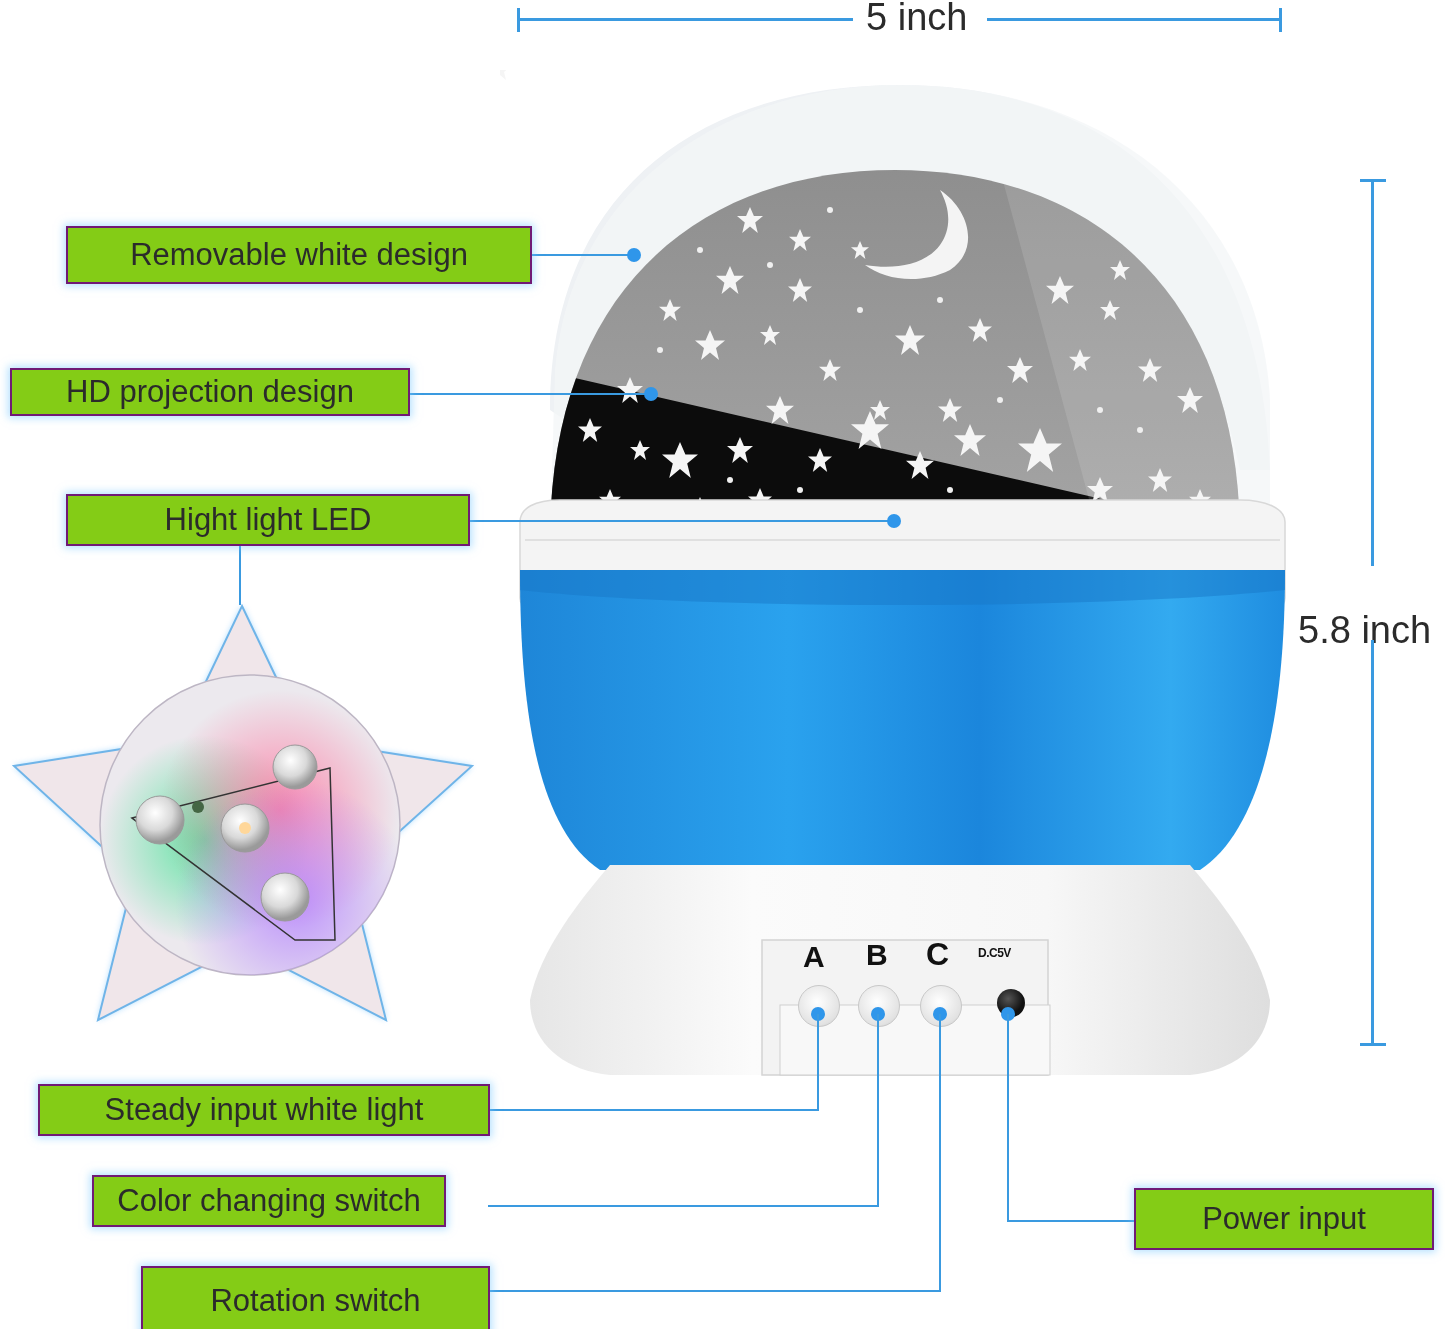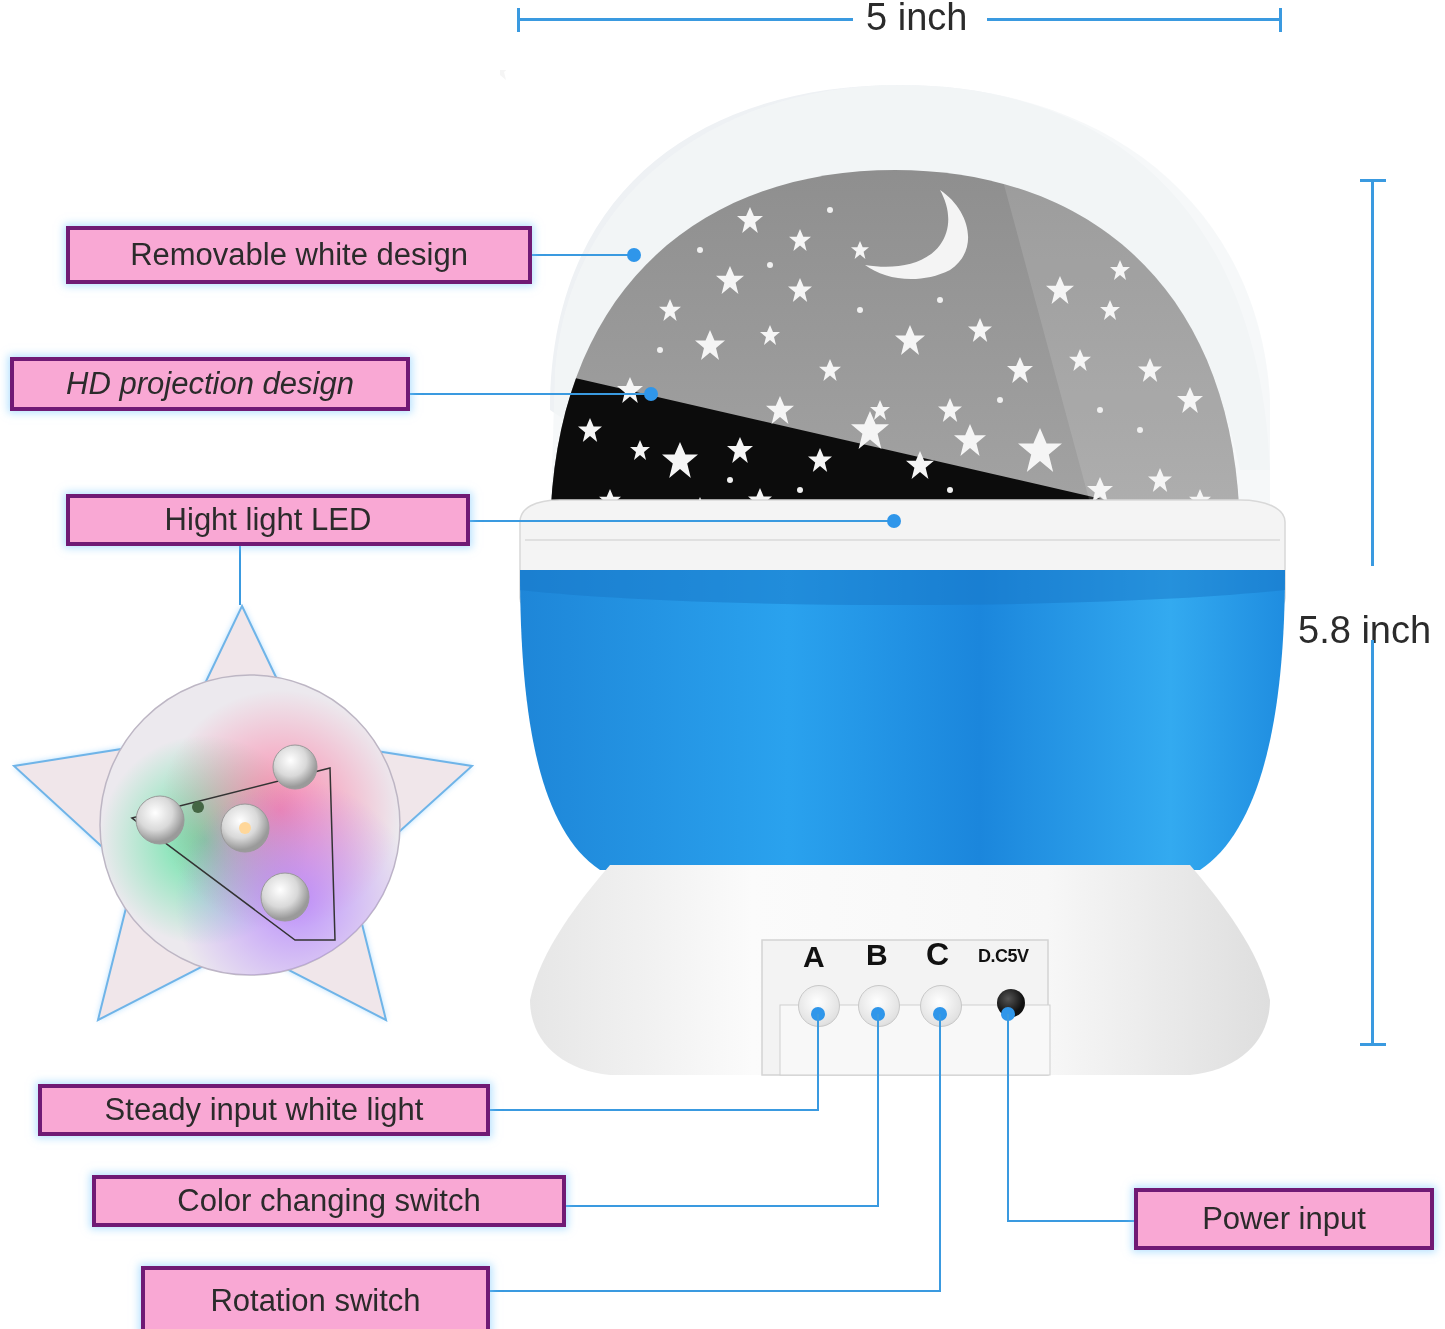--- a/index.html
+++ b/index.html
@@ -1,19 +1,19 @@
 <!DOCTYPE html>
 <html><head>
 <meta charset="utf-8">
 <style>
   html, body { margin:0; padding:0; background:#ffffff; }
   body { width:1445px; height:1329px; position:relative; overflow:hidden;
          font-family:"Liberation Sans", "DejaVu Sans", sans-serif; color:#2a2a2a; }
   .abs { position:absolute; }
-  .label-box { position:absolute; background:#f9a8d4; border:4px solid #701a75;
+  .label-box { position:absolute; background:#84cc16; border:2px solid #701a75;
                box-shadow:0 0 8px 2px rgba(120,200,255,0.55);
                display:flex; align-items:center; justify-content:center;
                font-size:31px; color:#2b2b2b; box-sizing:border-box; white-space:nowrap; }
   .hline { position:absolute; height:2px; background:#3a9ae0; }
   .vline { position:absolute; width:2px; background:#3a9ae0; }
   .dot { position:absolute; width:14px; height:14px; border-radius:50%; background:#2f96ea; margin:-7px 0 0 -7px; }
   .dim-text { position:absolute; font-size:38px; color:#2b2b2b; white-space:nowrap; }
   .dim-line { position:absolute; background:#3a9ae0; }
   svg { display:block; }
 </style>
@@ -148,21 +148,21 @@
     <path d="M110,795 L690,795 C720,830 760,880 770,930 C770,970 740,1000 690,1005 L110,1005 C60,1000 30,970 30,930 C40,880 80,830 110,795 Z" fill="url(#whiteBase)"></path>
 
     <path d="M262,870 L548,870 L548,1005 L262,1005 Z" fill="#f3f3f3" stroke="#d4d4d4" stroke-width="1.5"></path>
     <rect x="280" y="935" width="270" height="70" fill="#f8f8f8" stroke="#cfcfcf" stroke-width="1"></rect>
   </svg>
 </div>
 
 <div class="abs" style="left:803px;top:940px;font-size:30px;font-weight:bold;color:#111;">A</div>
 <div class="abs" style="left:866px;top:938px;font-size:30px;font-weight:bold;color:#111;">B</div>
 <div class="abs" style="left:926px;top:936px;font-size:32px;font-weight:bold;color:#111;">C</div>
-<div class="abs" style="left:978px;top:946px;font-size:18px;font-weight:bold;color:#111;letter-spacing:-0.5px;">D.C5V</div>
+<div class="abs" style="left:978px;top:946px;font-size:12px;font-weight:bold;color:#111;letter-spacing:-0.5px;">D.C5V</div>
 
 <div class="abs" style="left:798px;top:985px;width:40px;height:40px;border-radius:50%;background:radial-gradient(circle at 45% 40%,#ffffff,#e2e2e2 70%,#bdbdbd);border:1px solid #c8c8c8;"></div>
 <div class="abs" style="left:858px;top:985px;width:40px;height:40px;border-radius:50%;background:radial-gradient(circle at 45% 40%,#ffffff,#e2e2e2 70%,#bdbdbd);border:1px solid #c8c8c8;"></div>
 <div class="abs" style="left:920px;top:985px;width:40px;height:40px;border-radius:50%;background:radial-gradient(circle at 45% 40%,#ffffff,#e2e2e2 70%,#bdbdbd);border:1px solid #c8c8c8;"></div>
 <div class="abs" style="left:997px;top:989px;width:28px;height:28px;border-radius:50%;background:radial-gradient(circle at 40% 35%,#555,#111 60%);"></div>
 
 <div class="abs" style="left:10px;top:600px;width:470px;height:430px;">
   <svg width="470" height="430" viewBox="0 0 470 430">
     <defs>
       <radialGradient id="gGreen" cx="0.35" cy="0.55" r="0.35">
@@ -222,18 +222,18 @@
 
 <div class="dot" style="left:940px;top:1014px;"></div>
 <div class="vline" style="left:939px;top:1014px;height:278px;"></div>
 <div class="hline" style="left:488px;top:1290px;width:453px;"></div>
 
 <div class="dot" style="left:1008px;top:1014px;"></div>
 <div class="vline" style="left:1007px;top:1014px;height:208px;"></div>
 <div class="hline" style="left:1007px;top:1220px;width:128px;"></div>
 
 <div class="label-box" style="left:66px;top:226px;width:466px;height:58px;">Removable white design</div>
-<div class="label-box" style="left:10px;top:357px;width:400px;height:54px;font-style:italic;">HD projection design</div>
+<div class="label-box" style="left:10px;top:368px;width:400px;height:48px;">HD projection design</div>
 <div class="label-box" style="left:66px;top:494px;width:404px;height:52px;">Hight light LED</div>
 <div class="label-box" style="left:38px;top:1084px;width:452px;height:52px;">Steady input white light</div>
-<div class="label-box" style="left:92px;top:1175px;width:474px;height:52px;">Color changing switch</div>
+<div class="label-box" style="left:92px;top:1175px;width:354px;height:52px;">Color changing switch</div>
 <div class="label-box" style="left:141px;top:1266px;width:349px;height:69px;">Rotation switch</div>
 <div class="label-box" style="left:1134px;top:1188px;width:300px;height:62px;">Power input</div>
 
 </body></html>

